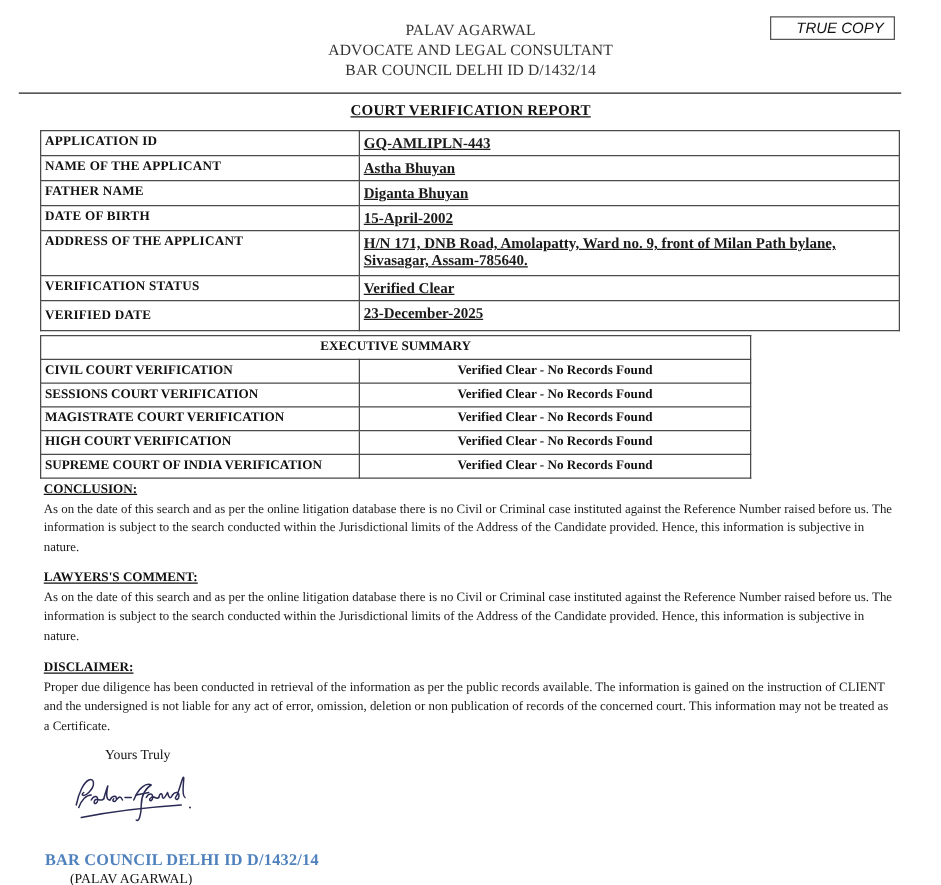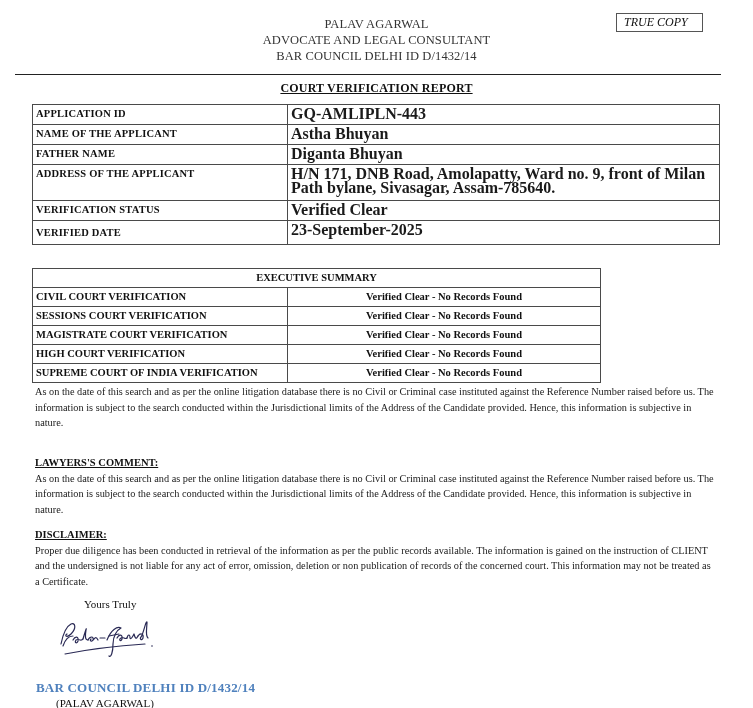--- a/index.html
+++ b/index.html
@@ -27,25 +27,25 @@
       letter-spacing: 0.1px;
     }
     .header div { margin-left: 0; }
     .true-copy {
       position: absolute;
       left: 616px;
       top: 13px;
       width: 78px;
       height: 17px;
       border: 1.5px solid #555555;
-      font-family: Liberation Serif, serif;
+      font-family: Liberation Sans, sans-serif;
       font-style: italic;
       font-size: 12px;
       line-height: 17px;
-      padding-left: 7px;
+      padding-left: 20px;
       color: #111111;
       box-sizing: content-box;
     }
     .rule {
       position: absolute;
       left: 15px;
       top: 74px;
       width: 706px;
       height: 0;
       border-top: 1.5px solid #222222;
@@ -79,22 +79,23 @@
       line-height: 14px;
     }
     .details td.label {
       width: 248px;
       font-weight: bold;
       letter-spacing: 0.2px;
       margin-left: 28px;
     }
     .details td.value {
       font-weight: bold;
-      font-size: 16px;
+      font-size: 12px;
       color: #1a1a1a;
+      text-decoration: underline;
     }
     .details tr.addr td { height: 30px; }
     .details tr.vdate td { height: 16px; }
     .details tr.vdate td.label { vertical-align: middle; padding-top: 4px; font-family: Liberation Serif, serif; }
     .summary {
       left: 32px;
       top: 268px;
       width: 569px;
     }
     .summary td {
@@ -183,31 +184,35 @@
     <td class="value">GQ-AMLIPLN-443</td>
   </tr>
   <tr>
     <td class="label">NAME OF THE APPLICANT</td>
     <td class="value">Astha Bhuyan</td>
   </tr>
   <tr>
     <td class="label">FATHER NAME</td>
     <td class="value">Diganta Bhuyan</td>
   </tr>
+  <tr>
+    <td class="label">DATE OF BIRTH</td>
+    <td class="value">15-April-2002</td>
+  </tr>
   <tr class="addr">
     <td class="label">ADDRESS OF THE APPLICANT</td>
     <td class="value">H/N 171, DNB Road, Amolapatty, Ward no. 9, front of Milan Path bylane, Sivasagar, Assam-785640.</td>
   </tr>
   <tr>
     <td class="label">VERIFICATION STATUS</td>
     <td class="value">Verified Clear</td>
   </tr>
   <tr class="vdate">
     <td class="label">VERIFIED DATE</td>
-    <td class="value">23-September-2025</td>
+    <td class="value">23-December-2025</td>
   </tr>
 </tbody>
   </table>
 
 <table class="summary">
   <tbody>
       <tr>
     <td class="head" colspan="2">EXECUTIVE SUMMARY</td>
   </tr>
   <tr>
@@ -227,20 +232,21 @@
     <td class="result">Verified Clear - No Records Found</td>
   </tr>
   <tr>
     <td class="name">SUPREME COURT OF INDIA VERIFICATION</td>
     <td class="result">Verified Clear - No Records Found</td>
   </tr>
 </tbody>
   </table>
 
 <div class="section conclusion">
+  <span class="sec-title">CONCLUSION:</span>
   <span>As on the date of this search and as per the online litigation database there is no Civil or Criminal case instituted against the Reference Number raised before us. The information is subject to the search conducted within the Jurisdictional limits of the Address of the Candidate provided. Hence, this information is subjective in nature.</span>
 </div>
 
 <div class="section comment">
   <span class="sec-title">LAWYERS'S COMMENT:</span>
   <span>As on the date of this search and as per the online litigation database there is no Civil or Criminal case instituted against the Reference Number raised before us. The information is subject to the search conducted within the Jurisdictional limits of the Address of the Candidate provided. Hence, this information is subjective in nature.</span>
 </div>
 
 <div class="section disclaimer">
   <span class="sec-title">DISCLAIMER:</span>

